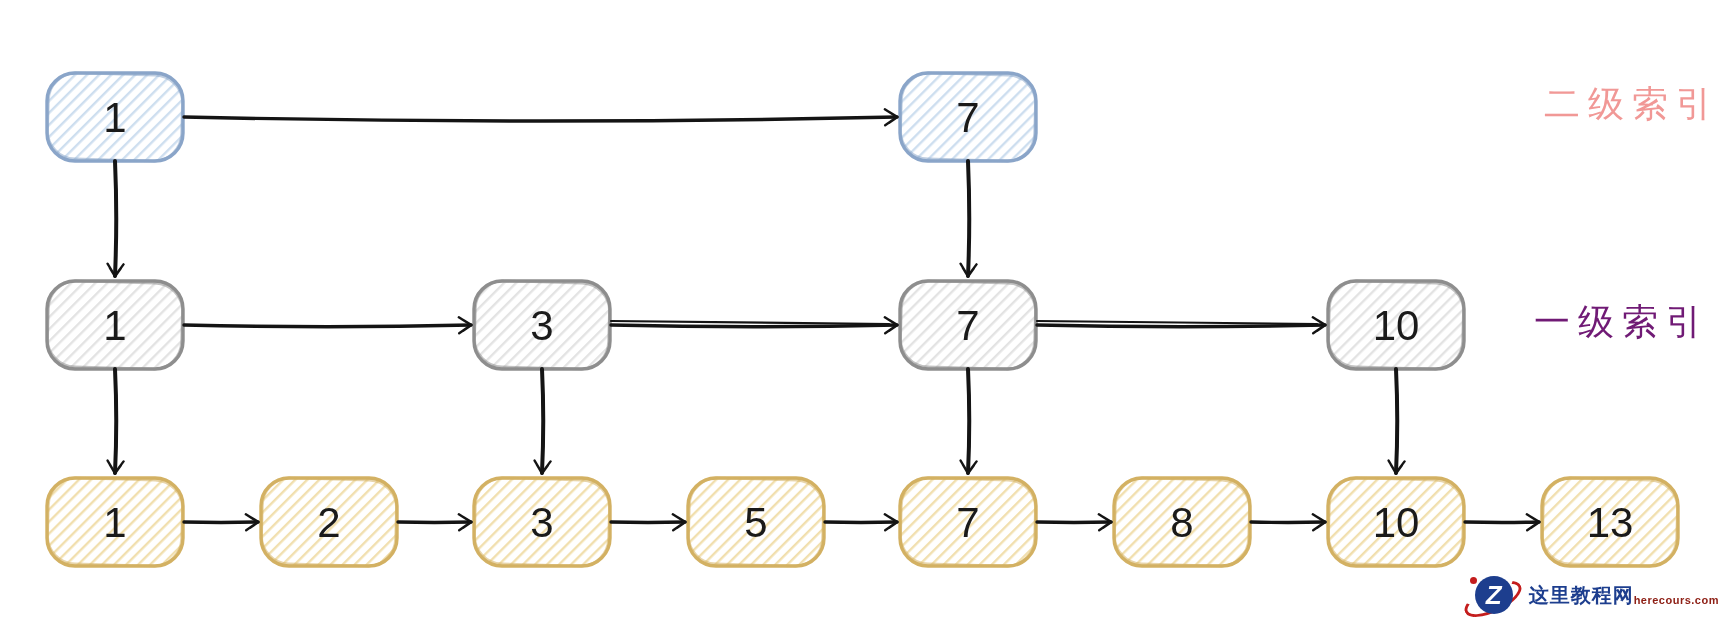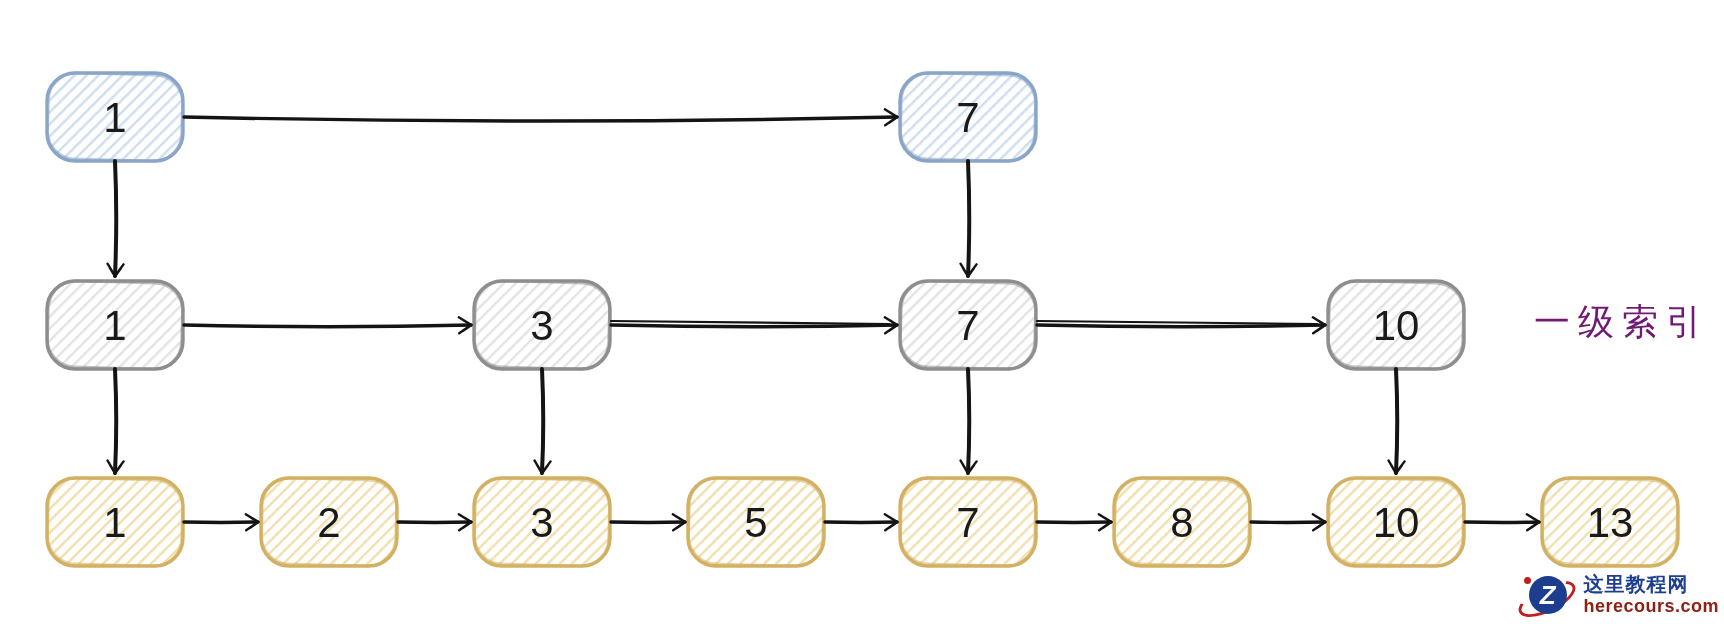--- a/index.html
+++ b/index.html
@@ -42,23 +42,23 @@
     width:62px;height:26px;
     border:3px solid transparent;
     border-radius:50%;
     transform:rotate(-26deg);
     box-sizing:border-box;
   }
   .wm-dot{
     position:absolute;left:4px;top:8px;
     width:7px;height:7px;border-radius:50%;
   }
-  .wm-text{display:flex;flex-direction:column;line-height:1.15;}
+  .wm-text{display:flex;flex-direction:row;align-items:flex-end;line-height:1.15;}
   .wm-name{font-size:20px;font-weight:bold;letter-spacing:1px;white-space:nowrap;}
-  .wm-url{font-size:18px;font-weight:bold;letter-spacing:0.5px;white-space:nowrap;}
+  .wm-url{font-size:11px;font-weight:bold;letter-spacing:0.5px;white-space:nowrap;}
 </style>
 </head>
 <body>
 
 <div class="canvas">
 
   <svg id="diagram" class="diagram" width="1724" height="624">
       <defs>
         <marker id="arrow" viewBox="-14 -10 16 20" refX="0" refY="0" markerWidth="16" markerHeight="20" markerUnits="userSpaceOnUse" orient="auto">
           <path d="M-12,-8 L0,0 L-12,8 M-8,-5.5 L0.5,0 L-8,5.5" fill="none" stroke="#141414" stroke-width="2.4" stroke-linecap="round" stroke-linejoin="round"></path>
@@ -157,20 +157,21 @@
       <path d="M1251,522 Q1288,522.888 1325,522" fill="none" stroke="#141414" stroke-width="3.4" stroke-linecap="round" marker-end="url(#arrow)"></path>
       <path d="M1465,522 Q1502,522.888 1539,522" fill="none" stroke="#141414" stroke-width="3.4" stroke-linecap="round" marker-end="url(#arrow)"></path>
       <path d="M115,161 Q117.5,218.5 115,276" fill="none" stroke="#141414" stroke-width="4" stroke-linecap="round" marker-end="url(#arrow)"></path>
       <path d="M968,161 Q970.5,218.5 968,276" fill="none" stroke="#141414" stroke-width="4" stroke-linecap="round" marker-end="url(#arrow)"></path>
       <path d="M115,369 Q117.5,421 115,473" fill="none" stroke="#141414" stroke-width="4" stroke-linecap="round" marker-end="url(#arrow)"></path>
       <path d="M542,369 Q544.5,421 542,473" fill="none" stroke="#141414" stroke-width="4" stroke-linecap="round" marker-end="url(#arrow)"></path>
       <path d="M968,369 Q970.5,421 968,473" fill="none" stroke="#141414" stroke-width="4" stroke-linecap="round" marker-end="url(#arrow)"></path>
       <path d="M1396,369 Q1398.5,421 1396,473" fill="none" stroke="#141414" stroke-width="4" stroke-linecap="round" marker-end="url(#arrow)"></path>
     </svg>
 
+  <div class="level-label label-l2" style="color: rgb(241, 152, 150);">二级索引</div>
 
   <div class="level-label label-l1" style="color: #701a75;">一级索引</div>
 
   <div class="watermark">
     <div class="wm-logo">
       <div class="wm-ring" style="border-left-color: rgb(196, 29, 29); border-bottom-color: rgb(196, 29, 29); border-right-color: rgb(196, 29, 29);"></div>
       <div class="wm-circle" style="background: rgb(29, 62, 142);">
         <span>Z</span>
       </div>
       <div class="wm-dot" style="background: rgb(196, 29, 29);"></div>

